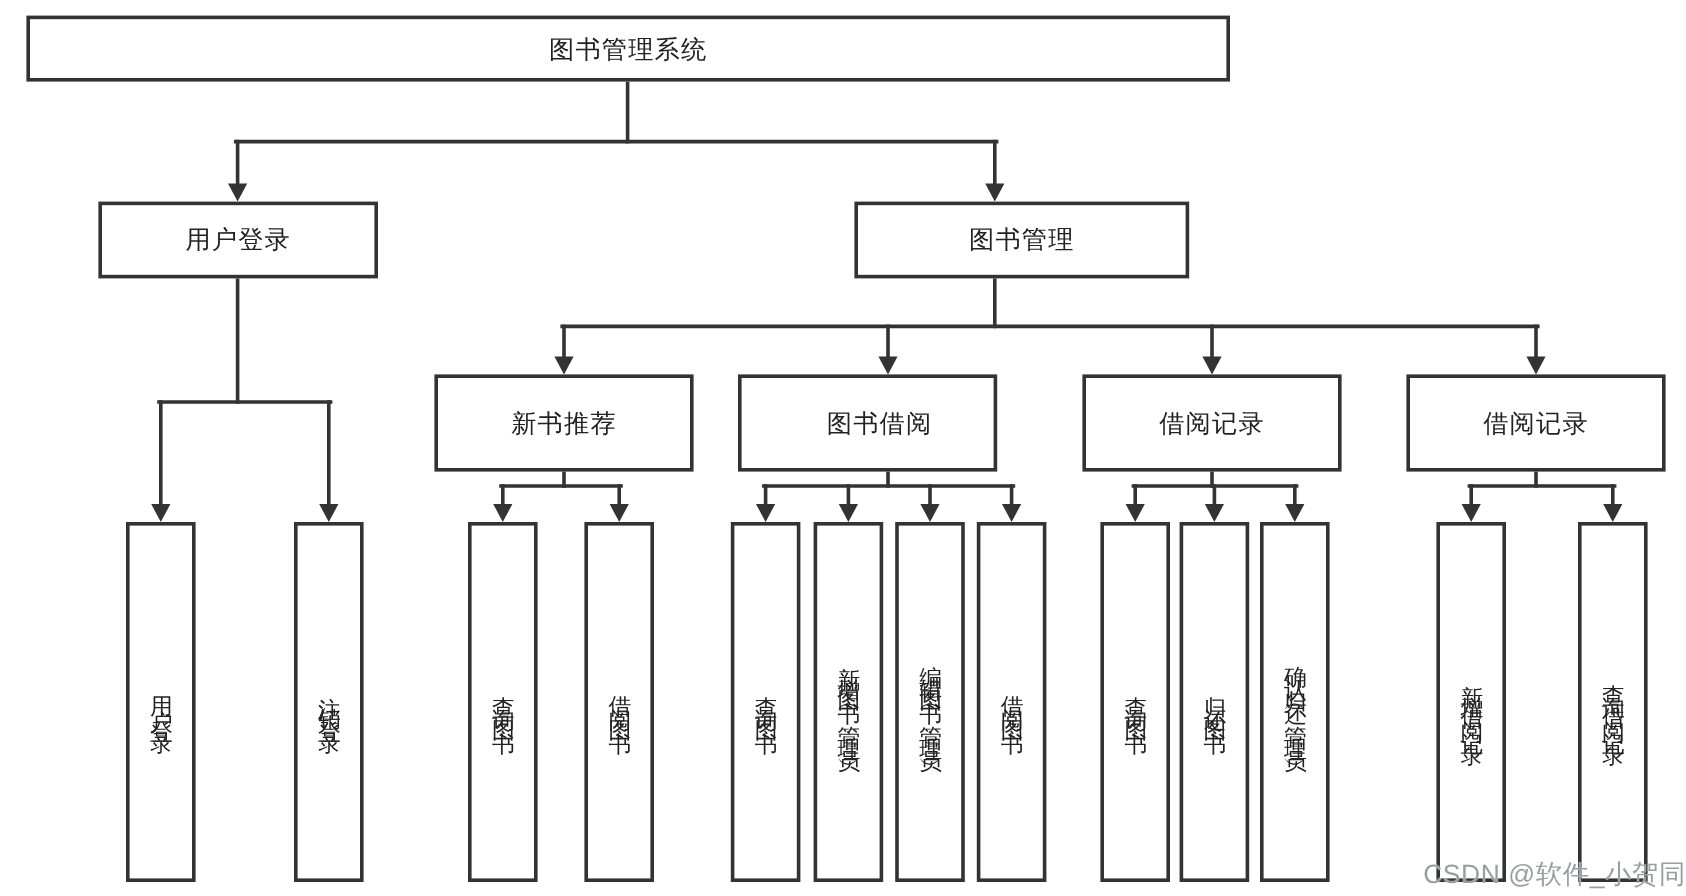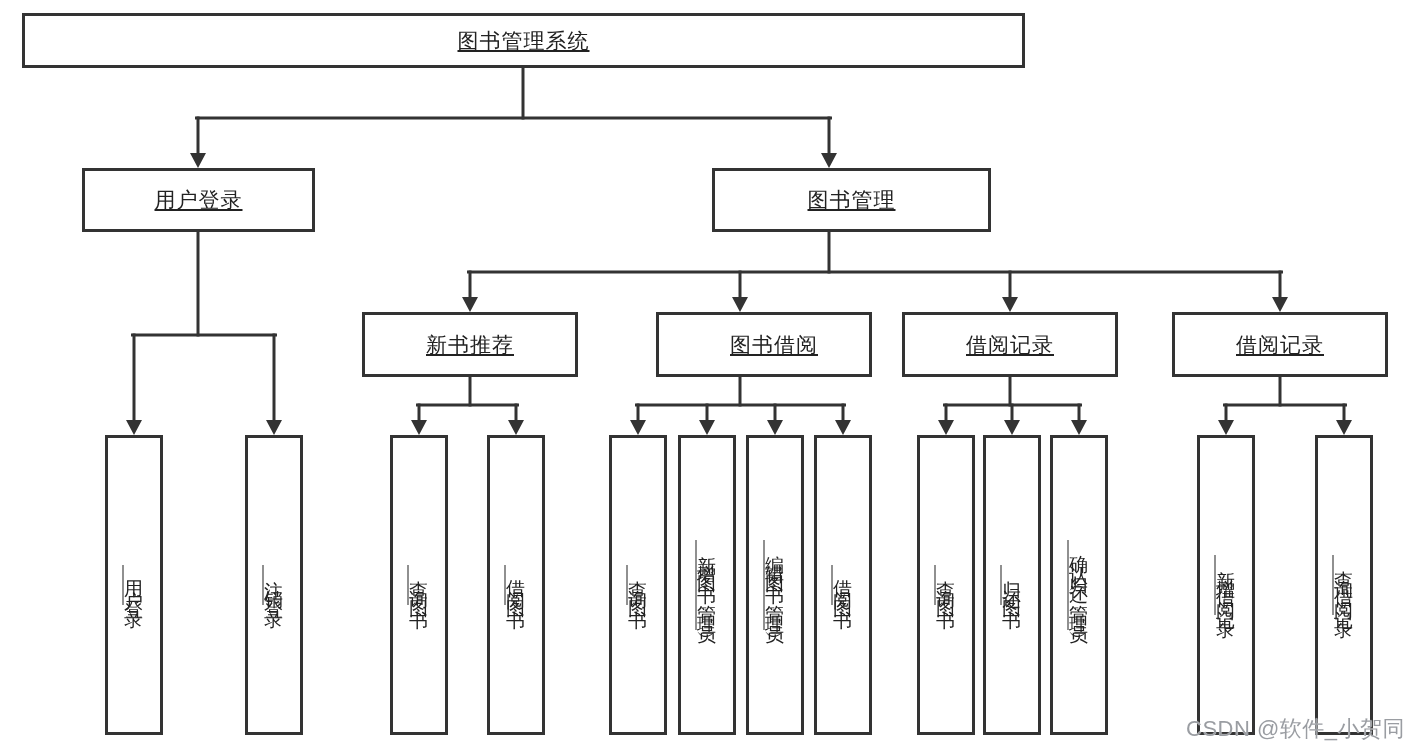--- a/index.html
+++ b/index.html
@@ -32,44 +32,43 @@
   }
   .node {
     position: absolute;
     box-sizing: border-box;
     border: 3px solid #333333;
     background: #ffffff;
     display: flex;
     align-items: center;
     justify-content: center;
     color: #222222;
-    text-decoration: underline;
   }
   .hbox .label {
     font-size: 21px;
     letter-spacing: 1px;
     white-space: nowrap;
   }
   .vbox .label {
     writing-mode: vertical-rl;
     text-orientation: mixed;
     font-size: 19px;
     line-height: 1;
     letter-spacing: 10px;
     white-space: nowrap;
   }
   
   .n-root { left: 22px; top: 13px; width: 1003px; height: 55px; }
   
   .n-user-login { left: 82px;  top: 168px; width: 233px; height: 64px; }
   .n-book-mgmt  { left: 712px; top: 168px; width: 279px; height: 64px; }
   
-  .n-l3 { top: 312px; width: 216px; height: 65px; }
+  .n-l3 { top: 312px; width: 216px; height: 81px; }
   .n-new-book   { left: 362px;  }
-  .n-book-brw   { left: 656px; padding-left: 20px;  }
+  .n-book-brw   { left: 615px; padding-left: 20px;  }
   .n-cur-brw    { left: 902px;  }
   .n-brw-rec    { left: 1172px; }
   
   .n-leaf { top: 435px; width: 58px; height: 300px; }
   .n-leaf-ul  { left: 105px;  }
   .n-leaf-lo  { left: 245px;  }
   .n-leaf-rq  { left: 390px;  }
   .n-leaf-rb  { left: 487px;  }
   .n-leaf-bq  { left: 609px;  }
   .n-leaf-ba  { left: 678px;  }

